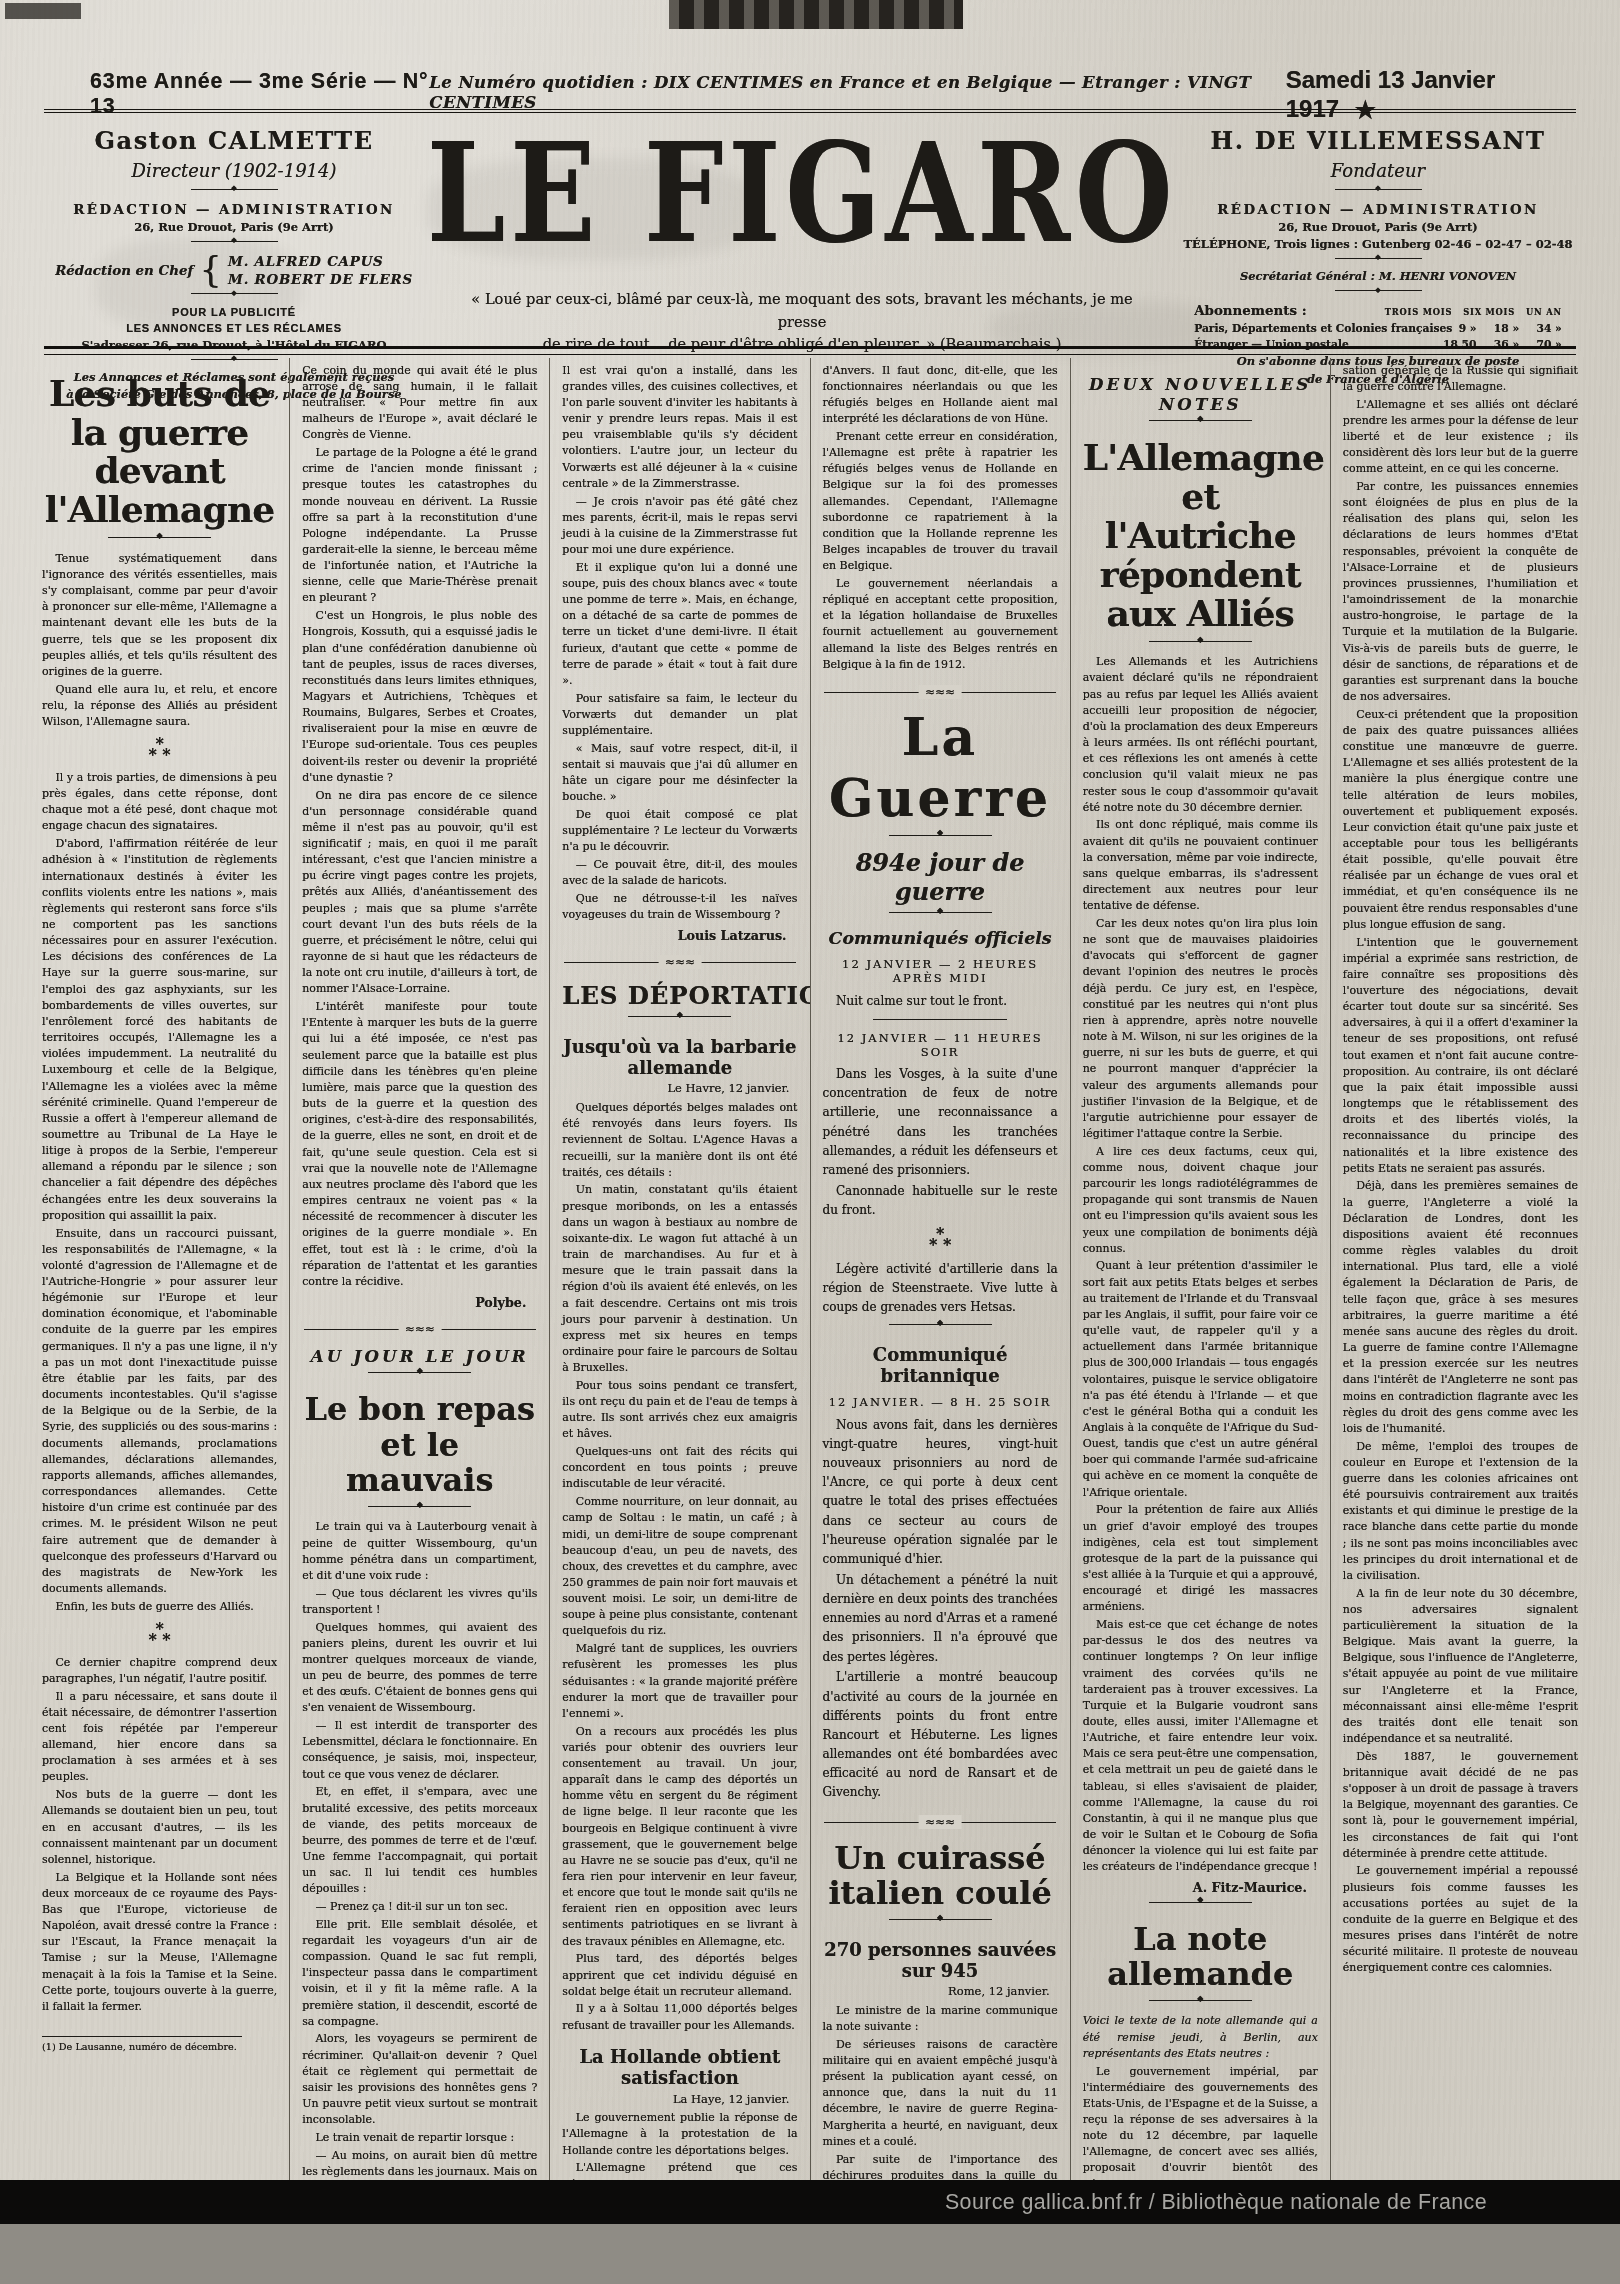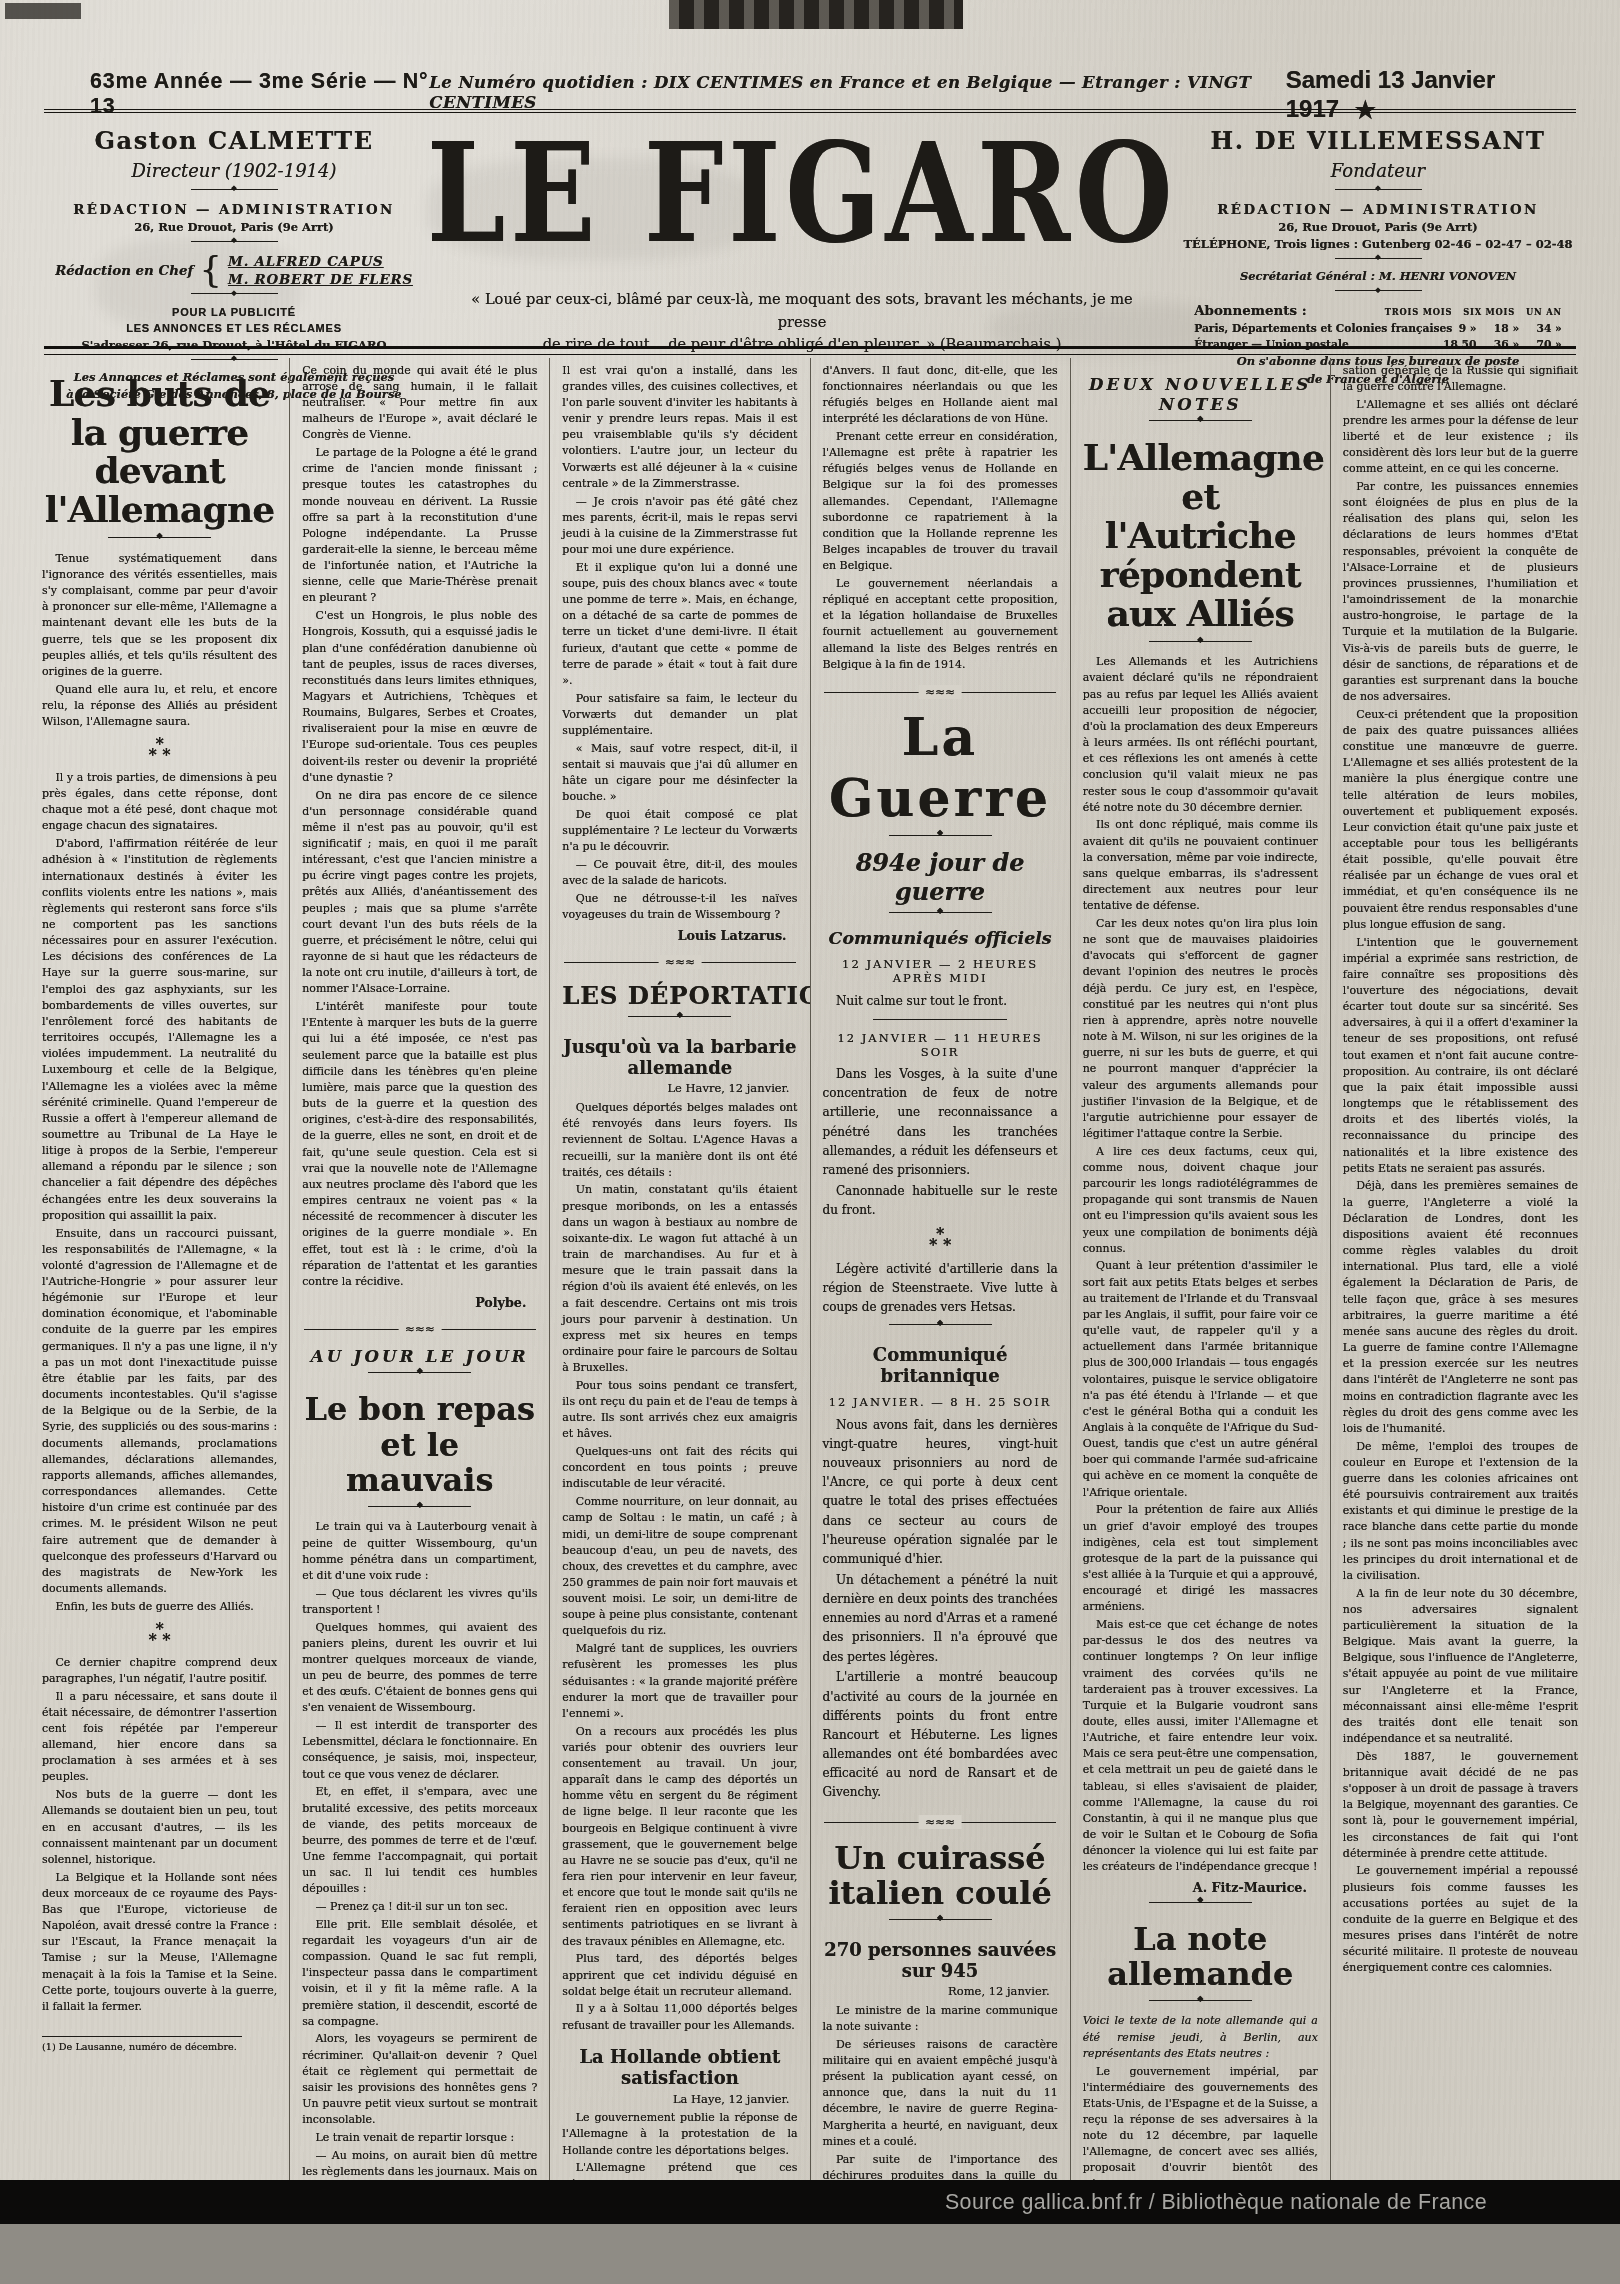--- a/index.html
+++ b/index.html
@@ -41,21 +41,21 @@
   .m-line.caps{font-weight:bold;font-size:13.4px;letter-spacing:2.4px;}
   .m-line.small{font-size:11.5px;font-weight:bold;}
   .m-line.sans{font-family:"Liberation Sans",sans-serif;font-weight:bold;font-size:11px;letter-spacing:0.8px;}
   .m-line.fine{font-style:italic;font-size:11.5px;font-weight:bold;}
   .m-orn{margin:5.5px auto;width:87px;border-top:0.8px solid #1d1b17;position:relative;height:4.7px;}
   .m-orn::after{content:"◆";font-family:"DejaVu Sans",sans-serif;position:absolute;top:-6.3px;left:50%;transform:translateX(-50%);font-size:7.1px;background:transparent;}
   .chef-row{display:flex;align-items:center;justify-content:center;gap:6.3px;margin:3.2px 0;}
   .chef-label{font-style:italic;font-size:13.4px;font-weight:bold;}
   .chef-brace{font-size:35px;font-weight:normal;line-height:.8;}
   .chef-names{text-align:left;}
-  .chef-name{font-weight:bold;font-style:italic;font-size:13.4px;letter-spacing:0.8px;text-decoration:underline;}
+  .chef-name{font-weight:bold;font-style:italic;font-size:13.4px;letter-spacing:0.8px;}
   .subs{margin-top:4.7px;font-size:10.7px;text-align:left;padding:0 14.2px;}
   .subs-head{display:flex;justify-content:space-between;align-items:baseline;}
   .subs-title{font-weight:bold;font-size:13.4px;}
   .subs-cols{display:flex;gap:11px;font-size:8.3px;font-weight:bold;letter-spacing:0.8px;}
   .subs-row{display:flex;justify-content:space-between;margin-top:2.4px;}
   .subs-label{font-weight:bold;font-size:10.7px;}
   .subs-vals{display:flex;gap:17.4px;font-weight:bold;}
   .title-wrap{text-align:center;}
   .paper-title{font-size:112px;font-weight:bold;letter-spacing:4.7px;line-height:1;transform:scaleY(1.22);transform-origin:top;margin-top:8px;white-space:nowrap;}
   .motto{margin:51px auto 0;width:712px;font-size:14.6px;line-height:1.55;text-align:center;}
@@ -260,21 +260,21 @@
         <div class="p-just">Plus tard, des déportés belges apprirent que cet individu déguisé en soldat belge était un recruteur allemand.</div>
         <div class="p-just">Il y a à Soltau 11,000 déportés belges refusant de travailler pour les Allemands.</div>
         <div class="subhead">La Hollande obtient satisfaction</div>
         <div class="dateline">La Haye, 12 janvier.</div>
         <div class="p-just">Le gouvernement publie la réponse de l'Allemagne à la protestation de la Hollande contre les déportations belges.</div>
         <div class="p-just">L'Allemagne prétend que ces déportations ne sont contraires ni au droit des gens ni aux déclarations faites à la fin de 1914 par von Hüne, gouverneur</div>
       </div>
       <div class="col">
         <div class="p-just nc">d'Anvers. Il faut donc, dit-elle, que les fonctionnaires néerlandais ou que les réfugiés belges en Hollande aient mal interprété les déclarations de von Hüne.</div>
         <div class="p-just">Prenant cette erreur en considération, l'Allemagne est prête à rapatrier les réfugiés belges venus de Hollande en Belgique sur la foi des promesses allemandes. Cependant, l'Allemagne subordonne ce rapatriement à la condition que la Hollande reprenne les Belges incapables de trouver du travail en Belgique.</div>
-        <div class="p-just">Le gouvernement néerlandais a répliqué en acceptant cette proposition, et la légation hollandaise de Bruxelles fournit actuellement au gouvernement allemand la liste des Belges rentrés en Belgique à la fin de 1914.</div>
+        <div class="p-just">Le gouvernement néerlandais a répliqué en acceptant cette proposition, et la légation hollandaise de Bruxelles fournit actuellement au gouvernement allemand la liste des Belges rentrés en Belgique à la fin de 1912.</div>
         <div class="wavy"></div>
         <div class="head-guerre">La Guerre</div>
         <div class="orn"></div>
         <div class="jour">894e jour de guerre</div>
         <div class="orn"></div>
         <div class="subhead-ital">Communiqués officiels</div>
         <div class="time-line">12 JANVIER — 2 HEURES APRÈS MIDI</div>
         <div class="p-just cm">Nuit calme sur tout le front.</div>
         <div class="shortrule"></div>
         <div class="time-line">12 JANVIER — 11 HEURES SOIR</div>

